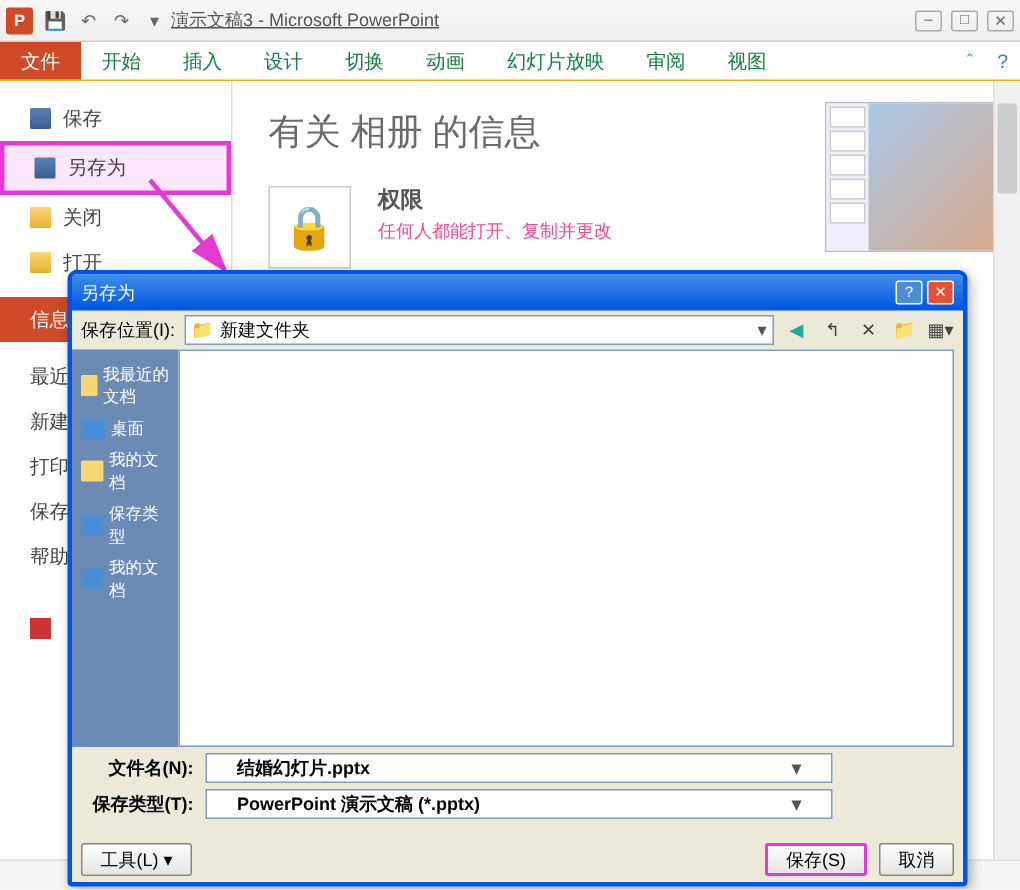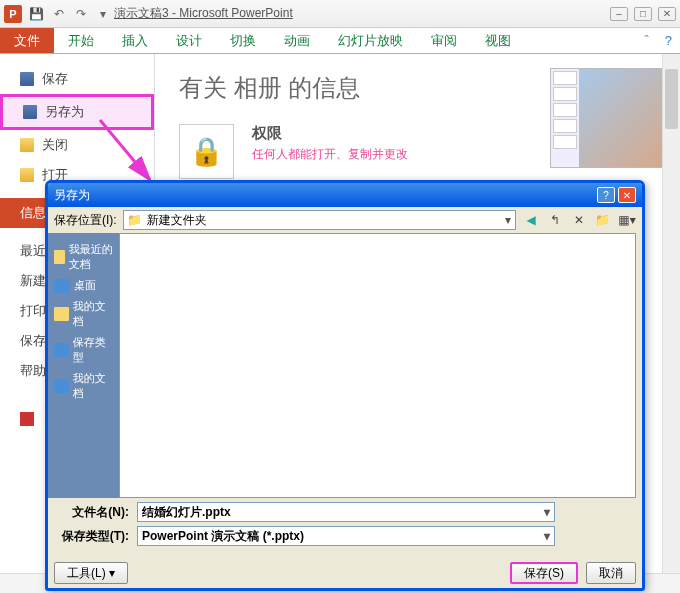--- a/index.html
+++ b/index.html
@@ -71,21 +71,21 @@
 .dlg-mid { display: flex; height: 265px; }
 .dlg-places { width: 71px; background: #6b8bb5; padding: 6px 4px; font-size: 11px; color: #fff; }
 .place { display: flex; align-items: center; gap: 4px; padding: 3px 2px; }
 .place-icon { width: 16px; height: 14px; background: #f7d774; border-radius: 1px; }
 .place-icon.blue { background: #4a8ed8; }
 .dlg-files { flex: 1; background: #fff; border: 1px solid #7b9ebd; margin: 0 6px 0 0; }
 
 .dlg-bottom { padding: 4px 6px 8px; font-size: 12px; }
 .dlg-row { display: flex; align-items: center; margin-bottom: 4px; gap: 8px; font-weight: bold; }
 .dlg-row label { width: 75px; text-align: right; }
-.txt-combo { flex: 1; height: 20px; background: #fff; border: 1px solid #7b9ebd; display: flex; align-items: center; padding: 0 4px; max-width: 418px; gap: 47px; }
+.txt-combo { flex: 1; height: 20px; background: #fff; border: 1px solid #7b9ebd; display: flex; align-items: center; padding: 0 20px; max-width: 418px; gap: 47px; }
 .txt-combo .dd { margin-left: auto; color: #555; }
 
 .dlg-btnrow { display: flex; padding: 4px 6px 4px; font-size: 12px; align-items: center; }
 .dlg-btn { height: 22px; padding: 0 12px; background: linear-gradient(#fefefe,#e4e4e0); border: 1px solid #888; border-radius: 2px; display: flex; align-items: center; font-size: 12px; }
 .dlg-btn.save { border: 2px solid #e838d4; }
 .dlg-btnrow .right { margin-left: auto; display: flex; gap: 8px; }
 </style>
 </head>
 <body>
 

